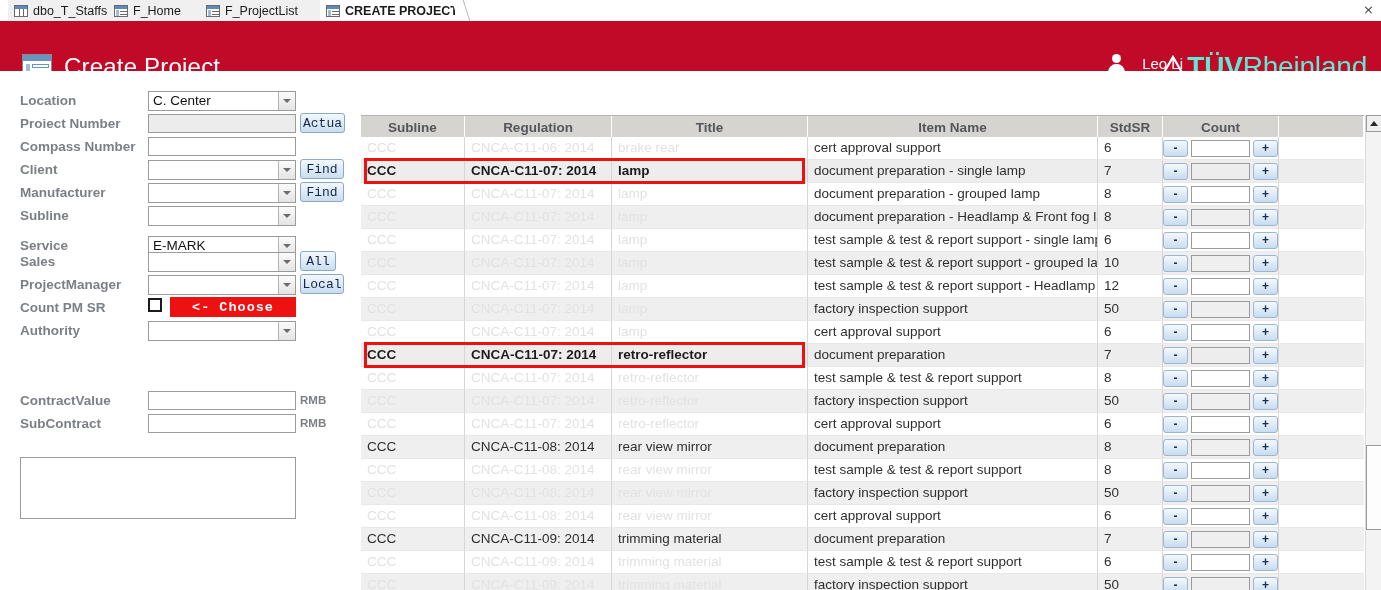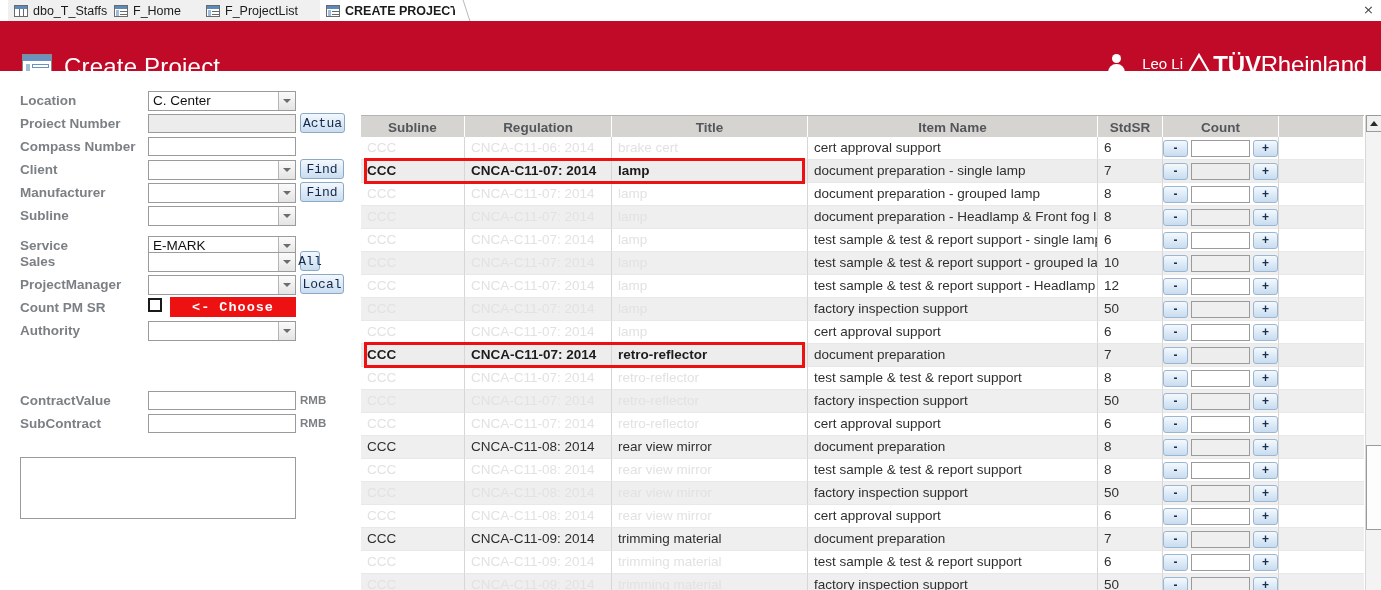--- a/index.html
+++ b/index.html
@@ -105,21 +105,21 @@
   #user-icon .body {
     position: absolute; left: 0; top: 10px; width: 17px; height: 10px;
     border-radius: 9px 9px 2px 2px; background: #ffffff;
   }
   #user-name { font-size: 15px; color: #ffffff; }
   #logo {
     position: absolute; right: 14px; top: 30px;
     display: flex; align-items: center; gap: 1px;
   }
   #logo .tri { width: 26px; height: 24px; }
-  #logo .txt { font-size: 24px; color: #ffffff; letter-spacing: -0.2px; }
+  #logo .txt { font-size: 28px; color: #5eead4; letter-spacing: -0.2px; }
   #logo .txt b { font-weight: bold; }
   #logo .txt span { font-weight: normal; }
 
   
   #form-panel {
     position: absolute; left: 0; top: 71px; width: 360px; height: 519px;
     background: #ffffff;
   }
   .frow {
     position: absolute; left: 0; width: 360px; height: 23px;
@@ -402,21 +402,21 @@
       <div class="flabel">Subline</div>
       <div class="fselect"><span></span><span class="caret"></span></div>
     </div>
     <div class="frow" style="top: 156px; margin-top: 7px;">
       <div class="flabel">Service</div>
       <div class="fselect"><span>E-MARK</span><span class="caret"></span></div>
     </div>
     <div class="frow" style="top: 179px;">
       <div class="flabel">Sales</div>
       <div class="fselect"><span></span><span class="caret"></span></div>
-      <div class="fbtn" style="left: 300px; width: 20px;">All</div>
+      <div class="fbtn" style="left: 300px; width: 36px;">All</div>
     </div>
     <div class="frow" style="top: 202px;">
       <div class="flabel">ProjectManager</div>
       <div class="fselect"><span></span><span class="caret"></span></div>
       <div class="fbtn" style="left: 300px; width: 44px;">Local</div>
     </div>
     <div class="frow" style="top: 225px;">
       <div class="flabel">Count PM SR</div>
     </div>
     <div class="frow" style="top: 248px;">
@@ -471,21 +471,21 @@
         <div class="th" style="width: 196px;">Title</div>
         <div class="th" style="width: 290px;">Item Name</div>
         <div class="th" style="width: 65px;">StdSR</div>
         <div class="th" style="width: 116px;">Count</div>
         <div class="th" style="width: 85px;"></div>
       </div>
     <div id="tbody">
         <div class="trow odd faded">
           <div class="td c0">CCC</div>
           <div class="td c1">CNCA-C11-06: 2014</div>
-          <div class="td c2">brake cert</div>
+          <div class="td c2">brake rear</div>
           <div class="td c3">cert approval support</div>
           <div class="td c4">6</div>
           <div class="td c5">
             <div class="spin-btn">-</div>
             <div class="spin-val"></div>
             <div class="spin-btn">+</div>
           </div>
           <div class="td c6"></div>
         </div>
         <div class="trow even sel">

